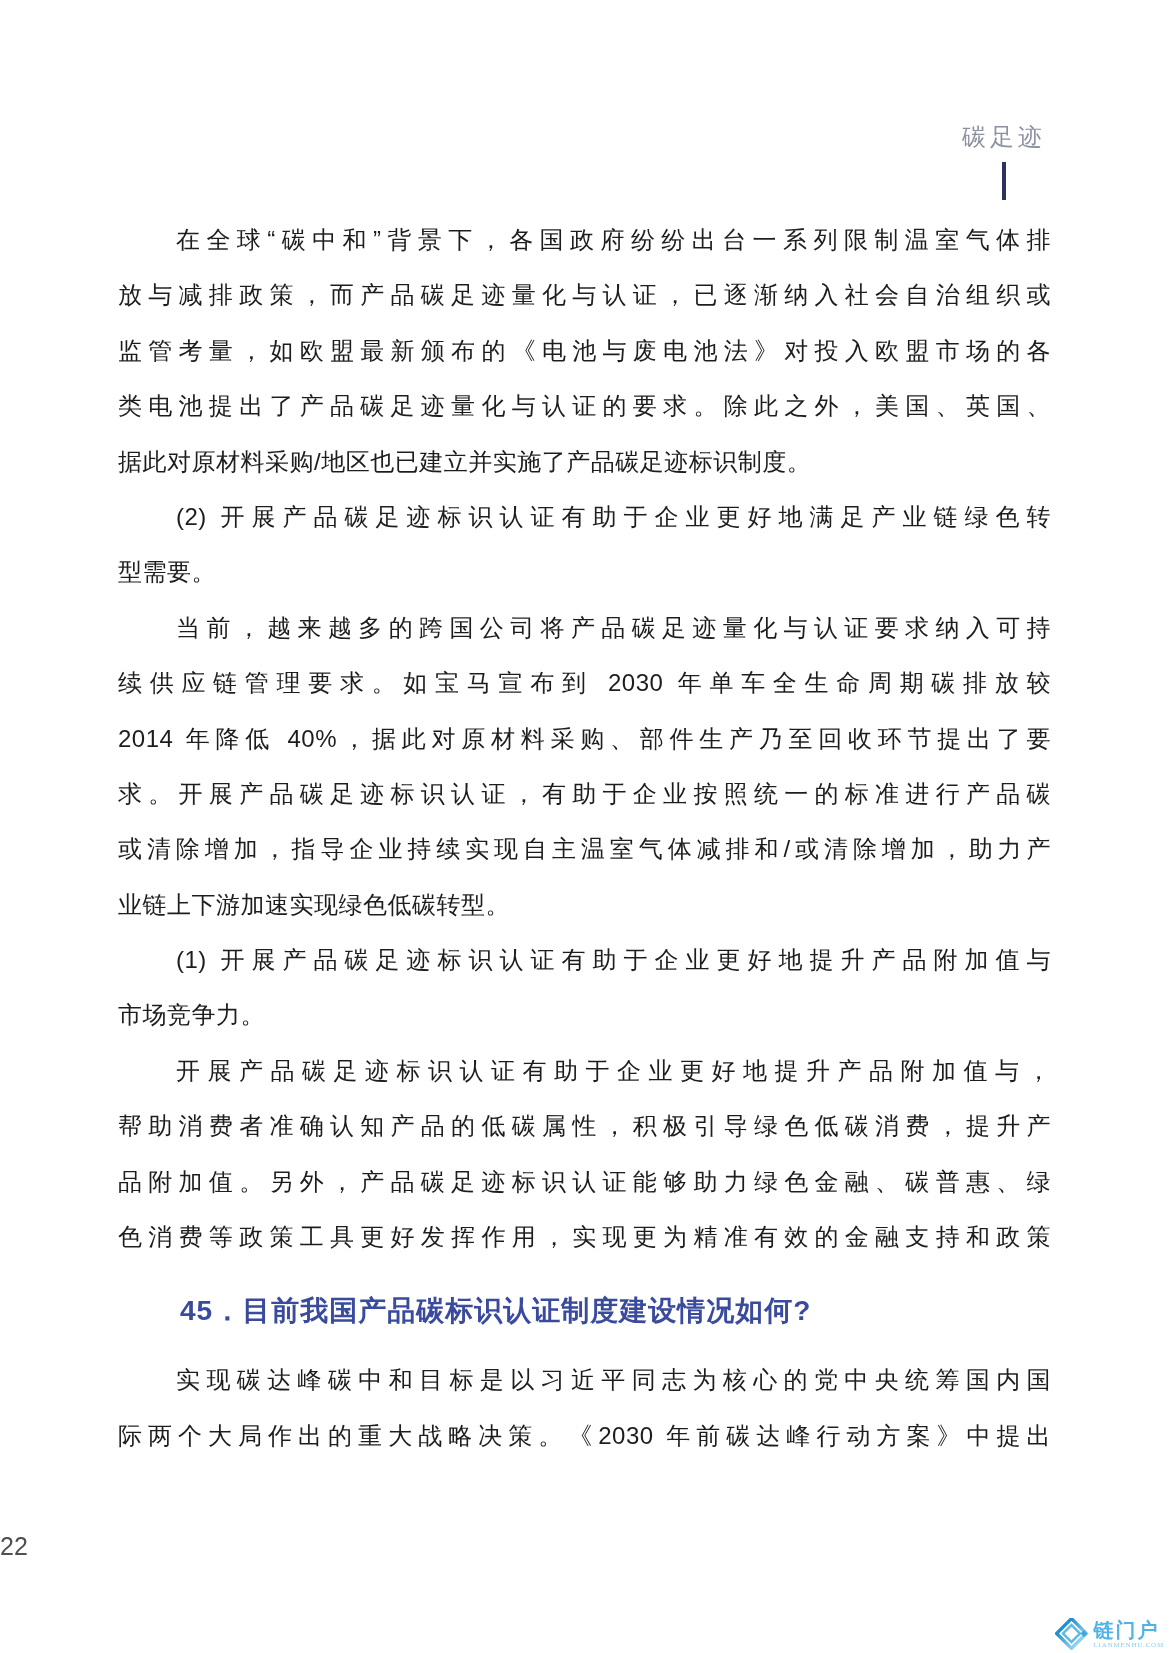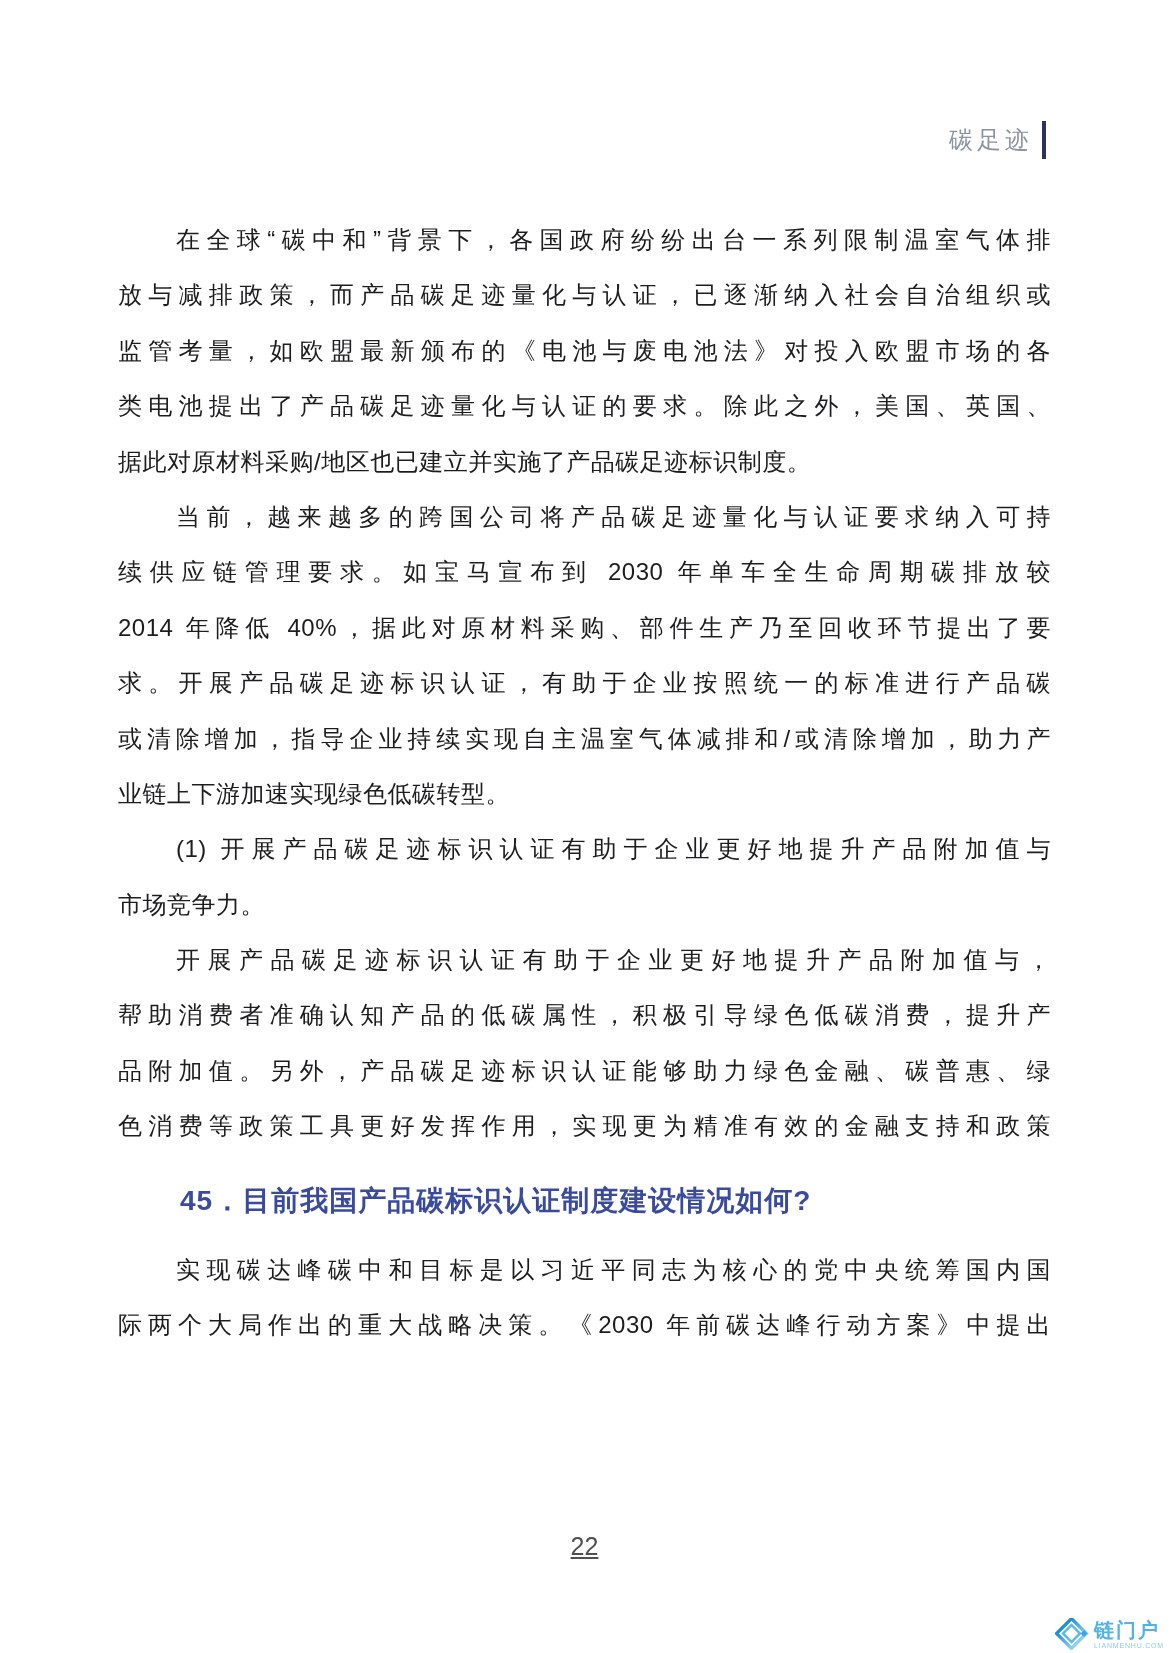--- a/index.html
+++ b/index.html
@@ -3,21 +3,21 @@
 <meta charset="utf-8">
 <style>
   html,body{margin:0;padding:0}
   body{
     position:relative;width:1169px;height:1653px;background:#ffffff;
     font-family:"Liberation Sans","DejaVu Sans",sans-serif;overflow:hidden;
   }
   
   .page-header{
     position:absolute;top:121px;right:123px;
-    display:flex;align-items:center;gap:9px;
+    display:flex;align-items:center;gap:9px;flex-direction:column;
   }
   .header-title{
     font-size:24px;color:var(--header_text,#8B91A1);letter-spacing:4px;
   }
   .header-bar{
     width:4px;height:38px;background:var(--header_bar,#2D3360);
   }
   
   .body-text{
     position:absolute;left:118px;top:212px;width:933px;
@@ -30,27 +30,27 @@
   .line.full{text-align:justify;text-align-last:justify;}
   .line.indent{padding-left:58px;}
   .heading-block{margin-top:19px;margin-bottom:13px;}
   .heading-block .line{
     color:var(--accent,#3A4B9D);font-weight:bold;font-size:28px;
     line-height:56px;height:56px;letter-spacing:1px;
   }
   .heading-block .line.indent{padding-left:62px;}
   
   .page-number{
-    position:absolute;top:1532px;left:0;width:100%;text-align:center;
-    font-size:25px;color:#4F4F4F;text-decoration:underline;
+    position:absolute;top:1532px;left:0;width:100%;text-align:left;
+    font-size:25px;color:#4F4F4F;
   }
   
   .watermark{
     position:absolute;right:5px;bottom:3px;
-    display:flex;align-items:center;gap:5px;
+    display:flex;align-items:center;gap:5px;font-family:Liberation Serif, serif;
   }
   .wm-text{display:flex;flex-direction:column;line-height:1;}
   .wm-name{
     font-size:20px;font-weight:bold;color:var(--watermark_blue,#4FB3E5);
     letter-spacing:2px;
   }
   .wm-domain{
     font-size:7px;color:#8CCBEE;letter-spacing:0.8px;margin-top:2px;
   }
 </style>
@@ -62,20 +62,24 @@
   <span class="header-bar"></span>
 </div>
 
 <div class="body-text">
     <div class="block">
       <div class="line indent full">在全球“碳中和”背景下，各国政府纷纷出台一系列限制温室气体排</div>
       <div class="line full">放与减排政策，而产品碳足迹量化与认证，已逐渐纳入社会自治组织或</div>
       <div class="line full">监管考量，如欧盟最新颁布的《电池与废电池法》对投入欧盟市场的各</div>
       <div class="line full">类电池提出了产品碳足迹量化与认证的要求。除此之外，美国、英国、</div>
       <div class="line">据此对原材料采购/地区也已建立并实施了产品碳足迹标识制度。</div>
+    </div>
+    <div class="block">
+      <div class="line indent full">(2) 开展产品碳足迹标识认证有助于企业更好地满足产业链绿色转</div>
+      <div class="line">型需要。</div>
     </div>
     <div class="block">
       <div class="line indent full">当前，越来越多的跨国公司将产品碳足迹量化与认证要求纳入可持</div>
       <div class="line full">续供应链管理要求。如宝马宣布到 2030 年单车全生命周期碳排放较</div>
       <div class="line full">2014 年降低 40%，据此对原材料采购、部件生产乃至回收环节提出了要</div>
       <div class="line full">求。开展产品碳足迹标识认证，有助于企业按照统一的标准进行产品碳</div>
       <div class="line full">或清除增加，指导企业持续实现自主温室气体减排和/或清除增加，助力产</div>
       <div class="line">业链上下游加速实现绿色低碳转型。</div>
     </div>
     <div class="block">

